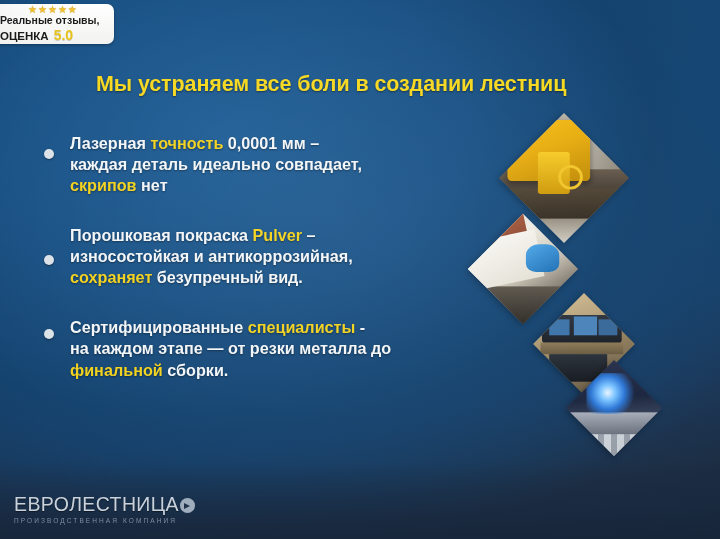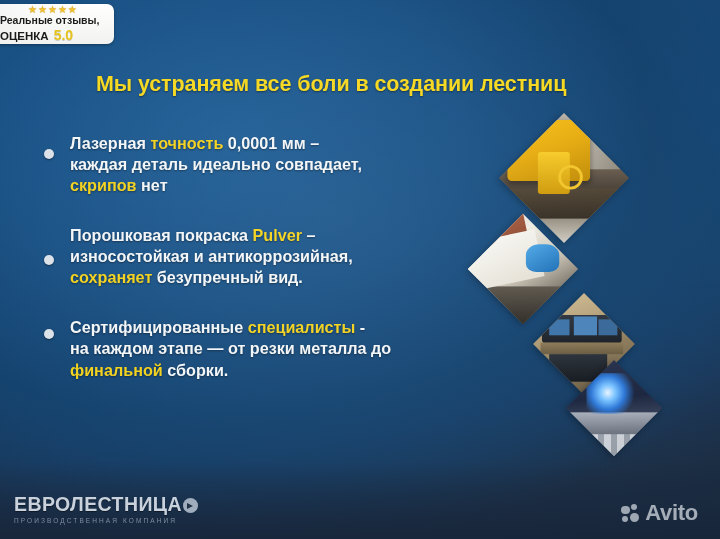--- a/index.html
+++ b/index.html
@@ -114,21 +114,21 @@
   .p4 .s2{position:absolute;left:0;top:54%;width:100%;height:22%;
       background:linear-gradient(180deg,#a9b0bb,#6d7480);}
   .p4 .s3{position:absolute;left:0;top:76%;width:100%;height:24%;
       background:repeating-linear-gradient(90deg,#cfd4da 0 5px,#9ba2ac 5px 9px);}
 
   
   .footer-fade{position:absolute;left:0;bottom:0;width:720px;height:78px;
     background:linear-gradient(180deg,rgba(25,44,68,0) 0%,rgba(24,40,62,.55) 55%,rgba(23,37,57,.85) 100%);}
 
   .logo{position:absolute;left:14px;top:493px;}
-  .logo-word{font-size:19.5px;font-weight:bold;color:#c9d2dc;letter-spacing:.4px;
+  .logo-word{font-size:19.5px;font-weight:normal;color:#c9d2dc;letter-spacing:.4px;
     text-shadow:0 1px 1px rgba(0,0,0,.45);}
   .logo-mark{display:inline-block;width:15px;height:15px;border-radius:50%;
     background:#9fadbd;position:relative;top:2px;margin-left:1px;}
   .logo-mark:after{content:"";position:absolute;left:4px;top:4.5px;
     width:0;height:0;border-left:6px solid #223348;
     border-top:3.5px solid transparent;border-bottom:3.5px solid transparent;}
   .logo-sub{font-size:6.5px;letter-spacing:2.1px;color:#7e8ea1;margin-top:1px;
     text-transform:uppercase;}
 
   .avito{position:absolute;right:22px;top:500px;display:flex;align-items:center;gap:5px;opacity:.78;}
@@ -226,23 +226,14 @@
   <div class="vig"></div>
   <div class="footer-fade"></div>
 
   <div class="logo">
     <div>
       <span class="logo-word">ЕВРОЛЕСТНИЦА</span><span class="logo-mark"></span>
     </div>
     <div class="logo-sub">производственная компания</div>
   </div>
 
-  <div class="avito">
-    <span class="avito-dots">
-        <i></i>
-        <i></i>
-        <i></i>
-        <i></i>
-      </span>
-    <span class="avito-word">Avito</span>
-  </div>
 
 </div>
 
 </body></html>

